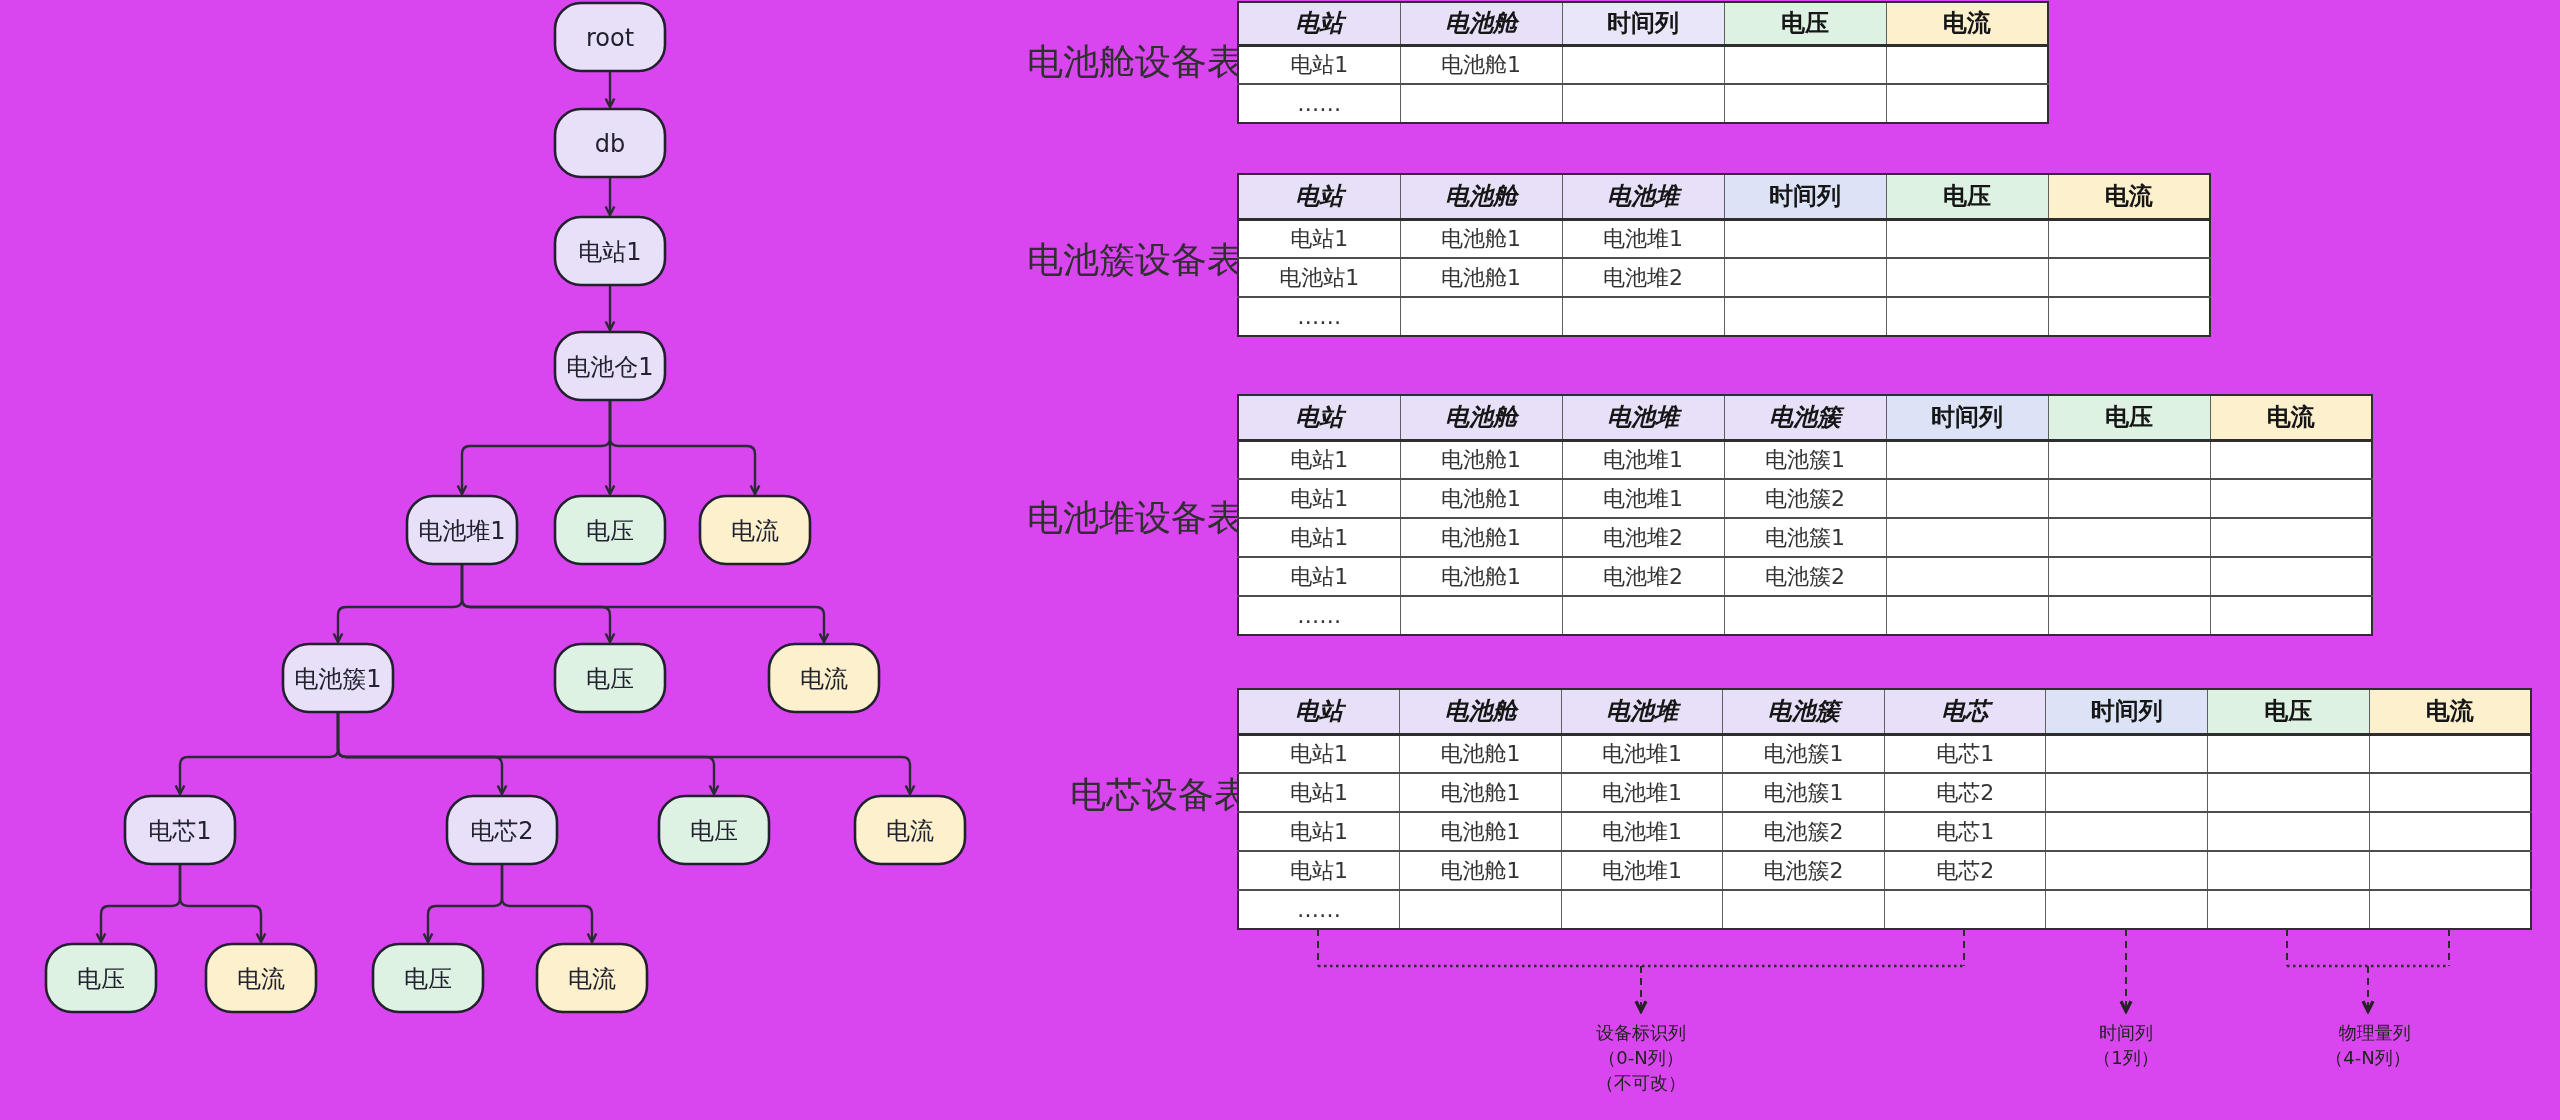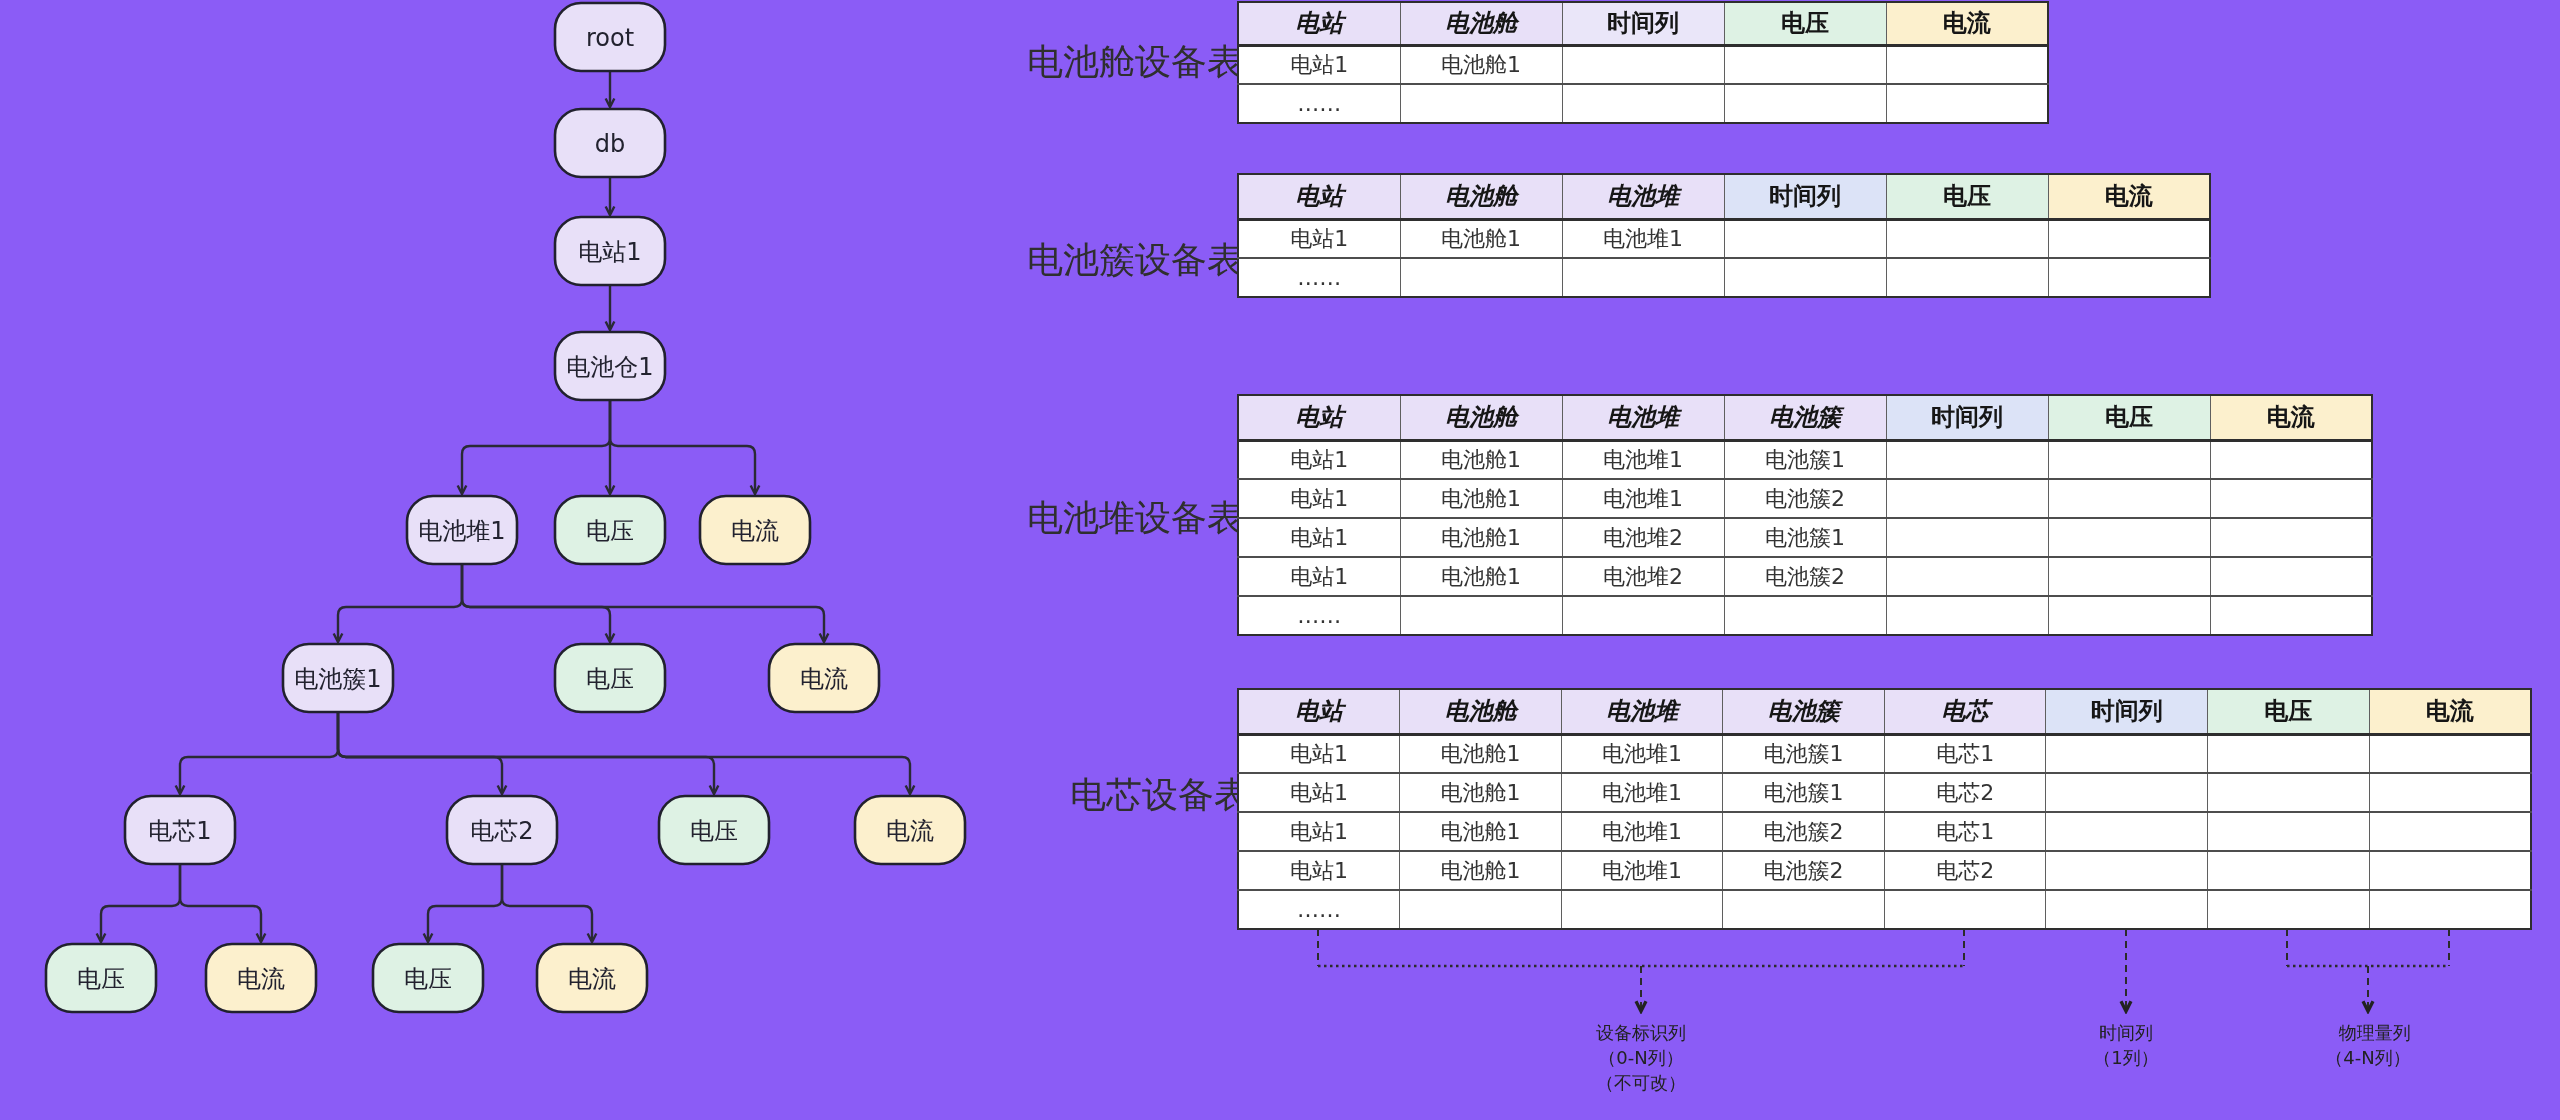--- a/index.html
+++ b/index.html
@@ -1,16 +1,16 @@
 <!DOCTYPE html>
 <html style="--device_fill: #e8e0f8; --voltage_fill: #def2e4; --current_fill: #fcf0cd; --time_fill: #dce3f7; --time_light_fill: #eae6f9; --node_border: #21212e; --connector: #2a2a35; --table_border: #5f5f5f; --table_border_strong: #2e2e2e;"><head>
 <meta charset="utf-8">
 <style>
   html,body{margin:0;padding:0;background:#fff;}
-  .stage{position:relative;width:2560px;height:1120px;background:#8b5cf6;overflow:hidden;
+  .stage{position:relative;width:2560px;height:1120px;background:#d946ef;overflow:hidden;
          font-family:"DejaVu Sans","Liberation Sans",sans-serif;color:#222;}
   #diagram-svg{position:absolute;left:0;top:0;width:2560px;height:1120px;}
 
   
   .node rect{stroke:var(--node_border);stroke-width:2.6px;}
   .node text{font-size:24px;fill:#22222f;text-anchor:middle;dominant-baseline:central;
              font-family:"DejaVu Sans","Liberation Sans",sans-serif;}
   .k-device{fill:var(--device_fill);}
   .k-voltage{fill:var(--voltage_fill);}
   .k-current{fill:var(--current_fill);}
@@ -214,20 +214,28 @@
         <tbody>
           <tr style="height: 39px;">
             <td>电站1</td>
             <td>电池舱1</td>
             <td>电池堆1</td>
             <td></td>
             <td></td>
             <td></td>
           </tr>
           <tr style="height: 39px;">
+            <td>电池站1</td>
+            <td>电池舱1</td>
+            <td>电池堆2</td>
+            <td></td>
+            <td></td>
+            <td></td>
+          </tr>
+          <tr style="height: 39px;">
             <td>……</td>
             <td></td>
             <td></td>
             <td></td>
             <td></td>
             <td></td>
           </tr>
         </tbody>
       </table>
       <div class="tlabel" style="left: 1135px; top: 518px;">电池堆设备表</div>

